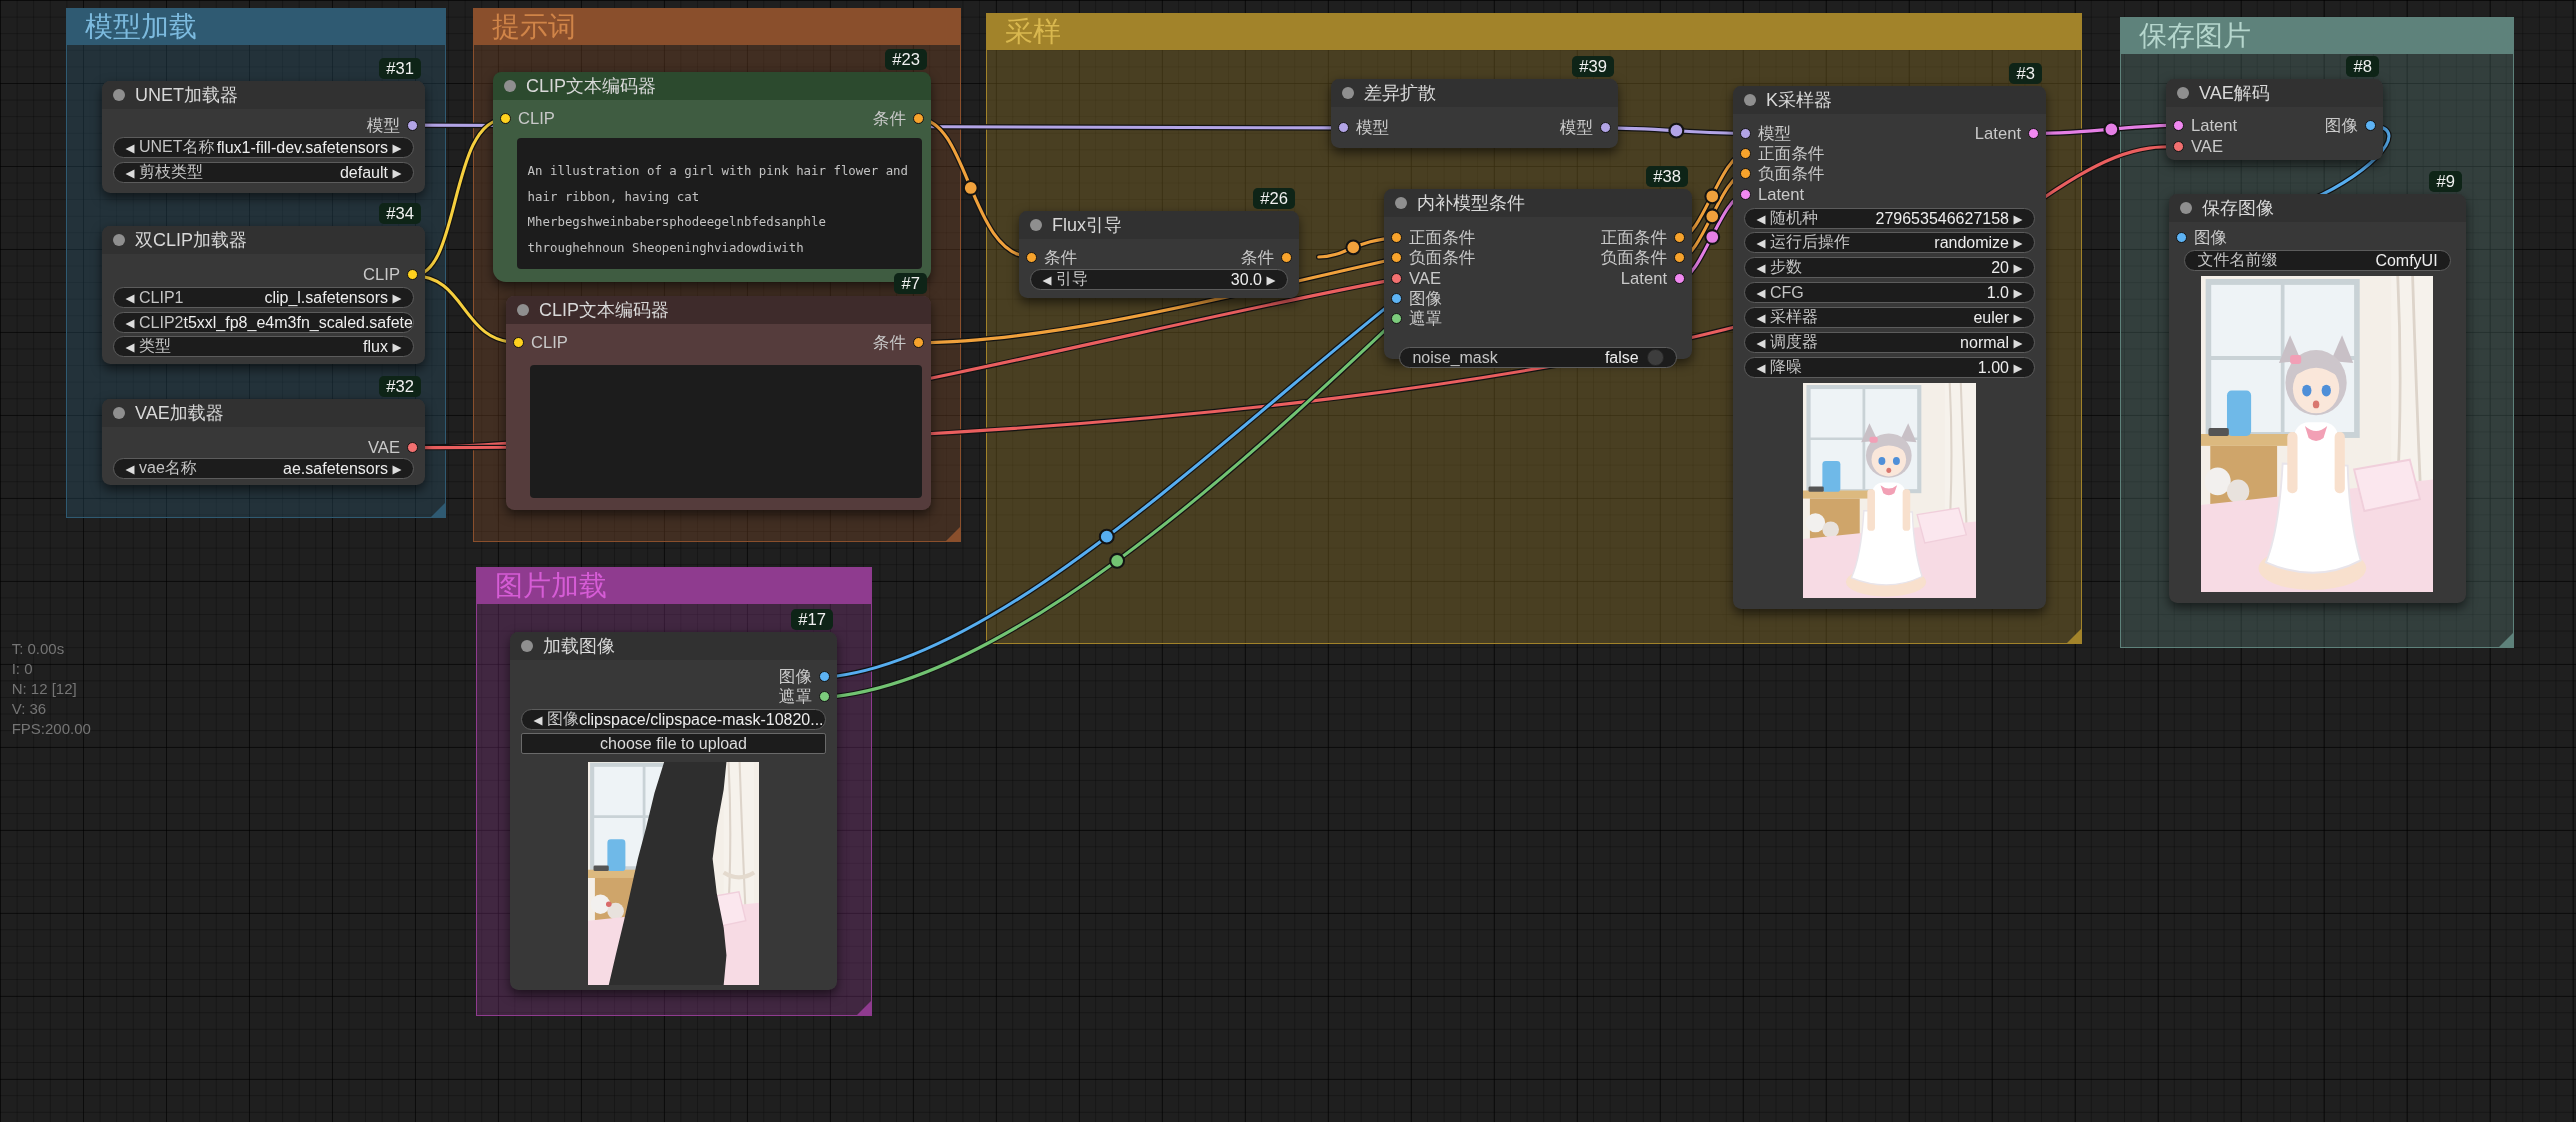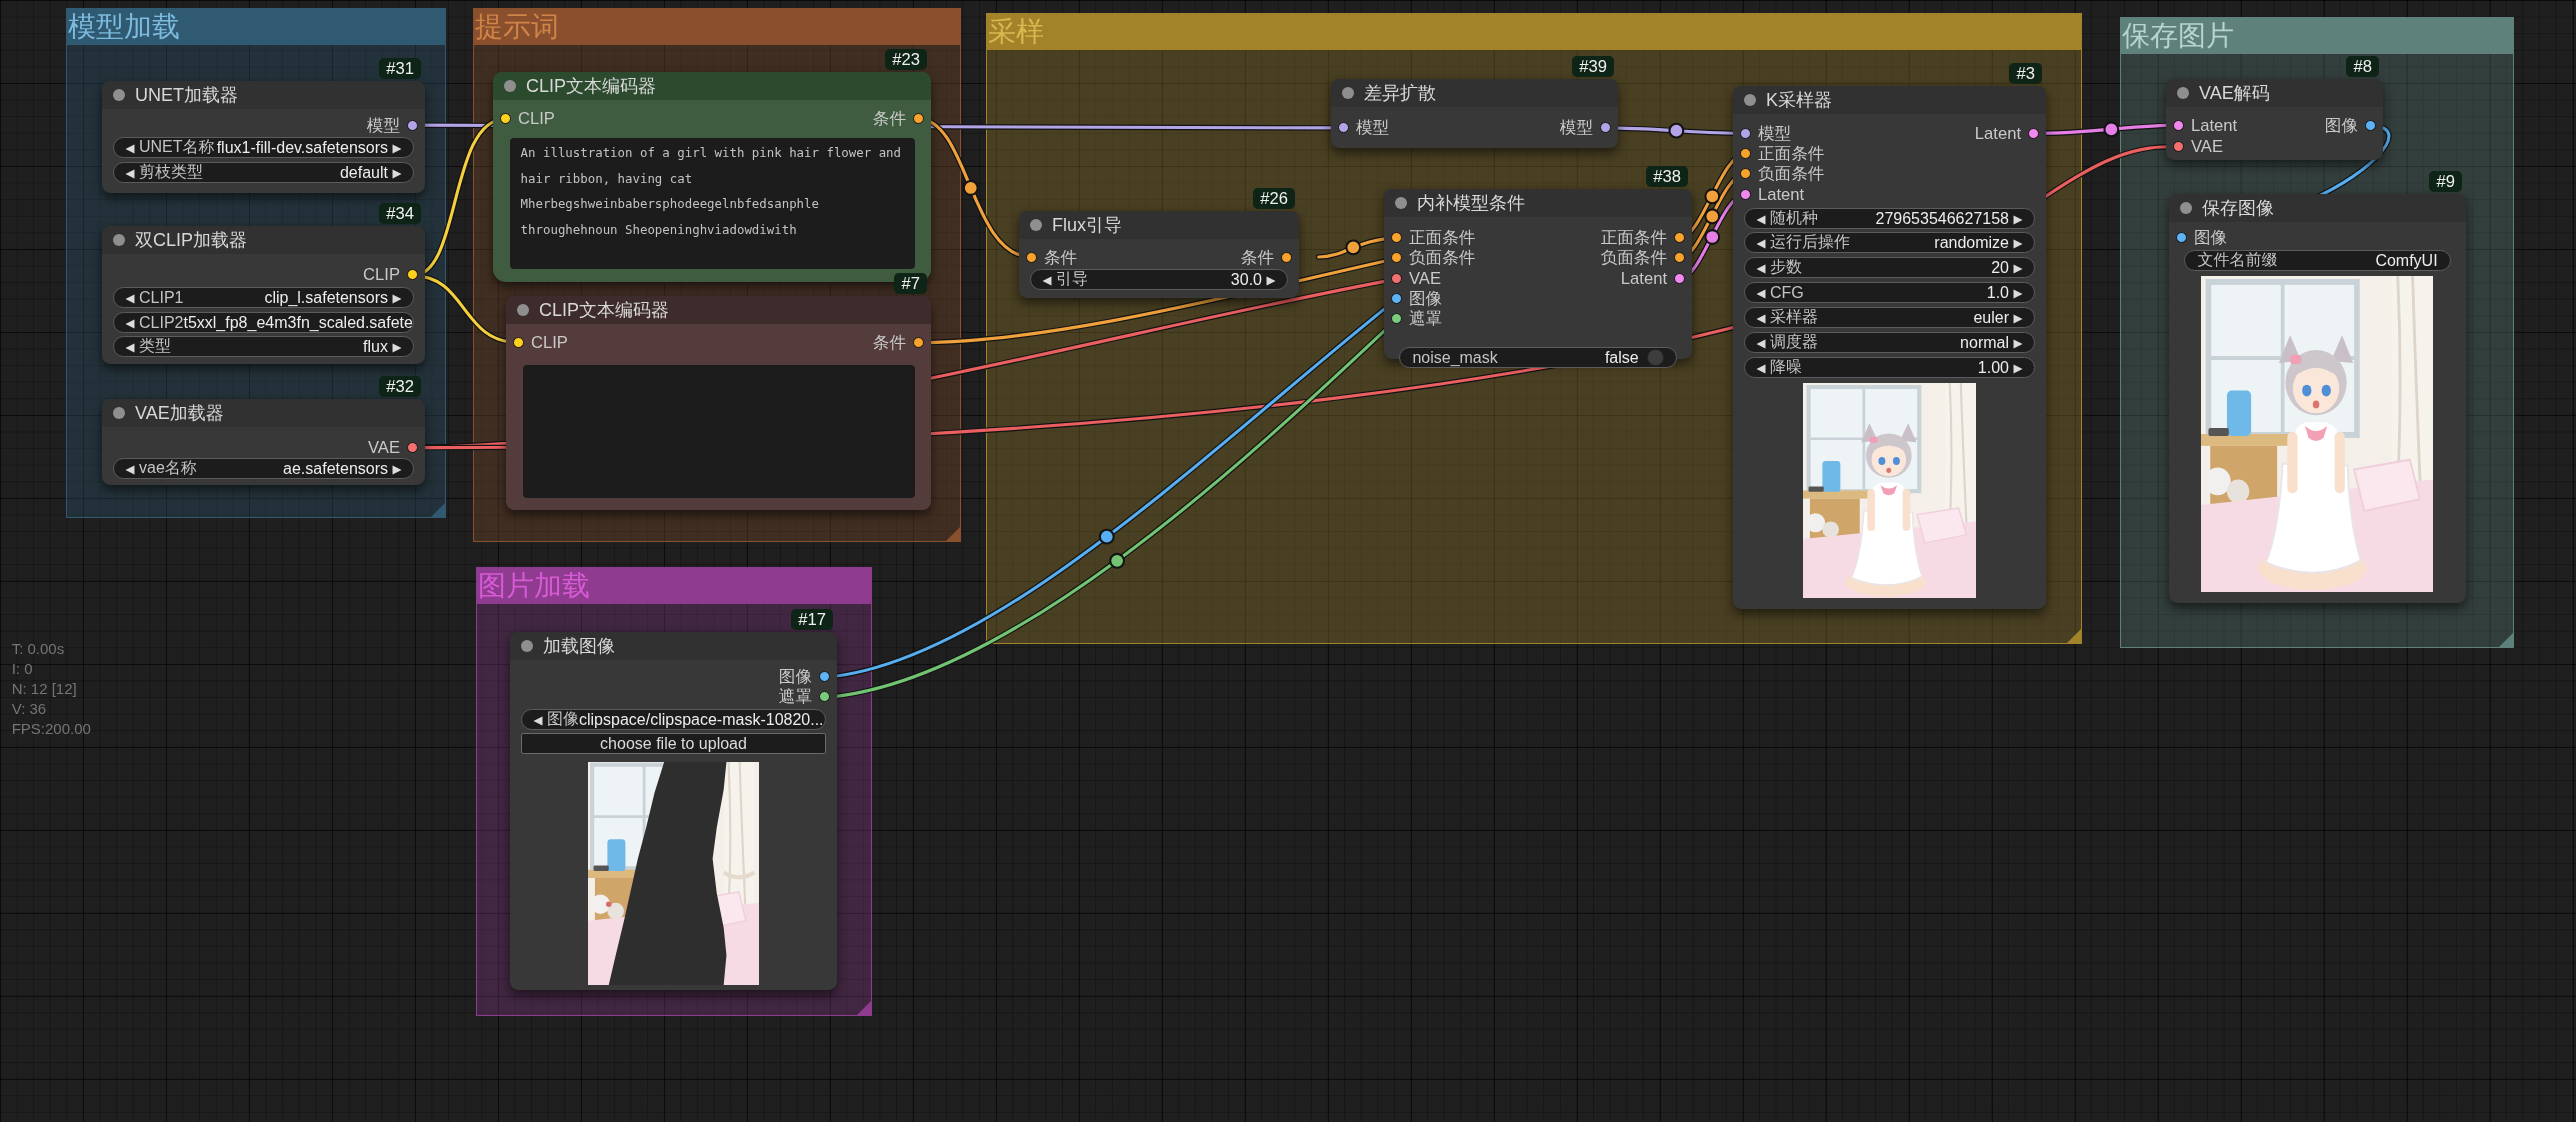--- a/index.html
+++ b/index.html
@@ -7,21 +7,21 @@
     font-family:"Liberation Sans",sans-serif;
     background-color:#1f1f1f;
     background-image:
       linear-gradient(rgba(0,0,0,0.50) 1.4px,transparent 1.4px),
       linear-gradient(90deg,rgba(0,0,0,0.50) 1.4px,transparent 1.4px),
       linear-gradient(rgba(0,0,0,0.28) 0.7px,transparent 0.7px),
       linear-gradient(90deg,rgba(0,0,0,0.28) 0.7px,transparent 0.7px);
     background-size:83px 83px,83px 83px,16.6px 16.6px,16.6px 16.6px;}
   
   .group{position:absolute;border:1.4px solid var(--gc);background:var(--gbg);z-index:1;box-sizing:border-box;}
-  .group-header{height:36px;background:var(--gc);color:var(--gt);font-size:28px;line-height:36px;padding:0 1px;white-space:nowrap;}
+  .group-header{height:36px;background:var(--gc);color:var(--gt);font-size:28px;line-height:36px;padding:0 18px;white-space:nowrap;}
   .group::after{content:"";position:absolute;right:0;bottom:0;width:0;height:0;
     border-left:14px solid transparent;border-bottom:14px solid var(--gc);}
   
   .node{position:absolute;background:var(--nb,#383838);border-radius:8.3px;z-index:10;
     box-shadow:0 4.1px 11px rgba(0,0,0,0.55);box-sizing:border-box;}
   .node-head{height:28px;border-radius:8.3px 8.3px 0 0;background:var(--nh,#313131);
     display:flex;align-items:center;gap:9.7px;padding:0 11px;font-size:18px;color:#d8d8d8;white-space:nowrap;}
   .collapse-dot{width:12.4px;height:12.4px;border-radius:50%;background:#8f8f8f;flex:0 0 auto;}
   .badge{position:absolute;top:-23.5px;right:4.1px;background:#0e2417;color:#f0f0f0;
     font-size:16.6px;line-height:21px;padding:0 7px;border-radius:4.8px;}
@@ -34,21 +34,21 @@
   .widget{position:absolute;left:11px;right:11px;height:21px;border-radius:11px;background:#1c1c1c;
     border:0.7px solid #5c5c5c;display:flex;align-items:center;padding:0 7px;font-size:16px;color:#c4c4c4;
     box-sizing:border-box;white-space:nowrap;overflow:hidden;}
   .widget .arrow{color:#dcdcdc;font-size:11.7px;width:18px;text-align:center;flex:0 0 auto;}
   .widget .wvalue{margin-left:auto;color:#ededed;}
   .widget.noarrow{padding:0 12.4px;}
   .knob{width:16.6px;height:16.6px;border-radius:50%;background:#3d3d3d;border:0.7px solid #262626;margin-left:8.3px;flex:0 0 auto;box-sizing:border-box;}
   .upload-btn{position:absolute;left:11px;right:11px;height:21px;background:#1c1c1c;border:0.7px solid #6a6a6a;
     color:#dcdcdc;font-size:16px;display:flex;align-items:center;justify-content:center;border-radius:2.1px;box-sizing:border-box;}
   .prompt-box{position:absolute;background:#1c1c1c;border-radius:4.1px;color:#c3c3c3;
-    font-family:"DejaVu Sans Mono",monospace;font-size:12.4px;line-height:25.5px;padding:2px 11px;overflow:hidden;box-sizing:border-box;}
+    font-family:"DejaVu Sans Mono",monospace;font-size:12.4px;line-height:25.5px;padding:20px 11px;overflow:hidden;box-sizing:border-box;margin-left:7px;}
   .preview{position:absolute;overflow:hidden;background:#f3ede6;}
   .preview svg{display:block;}
   
   .wires{position:absolute;left:0;top:0;z-index:5;pointer-events:none;}
   .wires path{fill:none;stroke-linecap:round;}
   .wo{stroke:#131313;stroke-width:8px;}
   .wm{stroke-width:4.5px;}
   .stats{position:absolute;left:11.7px;top:639px;font-size:15px;line-height:20px;color:#757575;z-index:2;}
 </style>
 </head>

